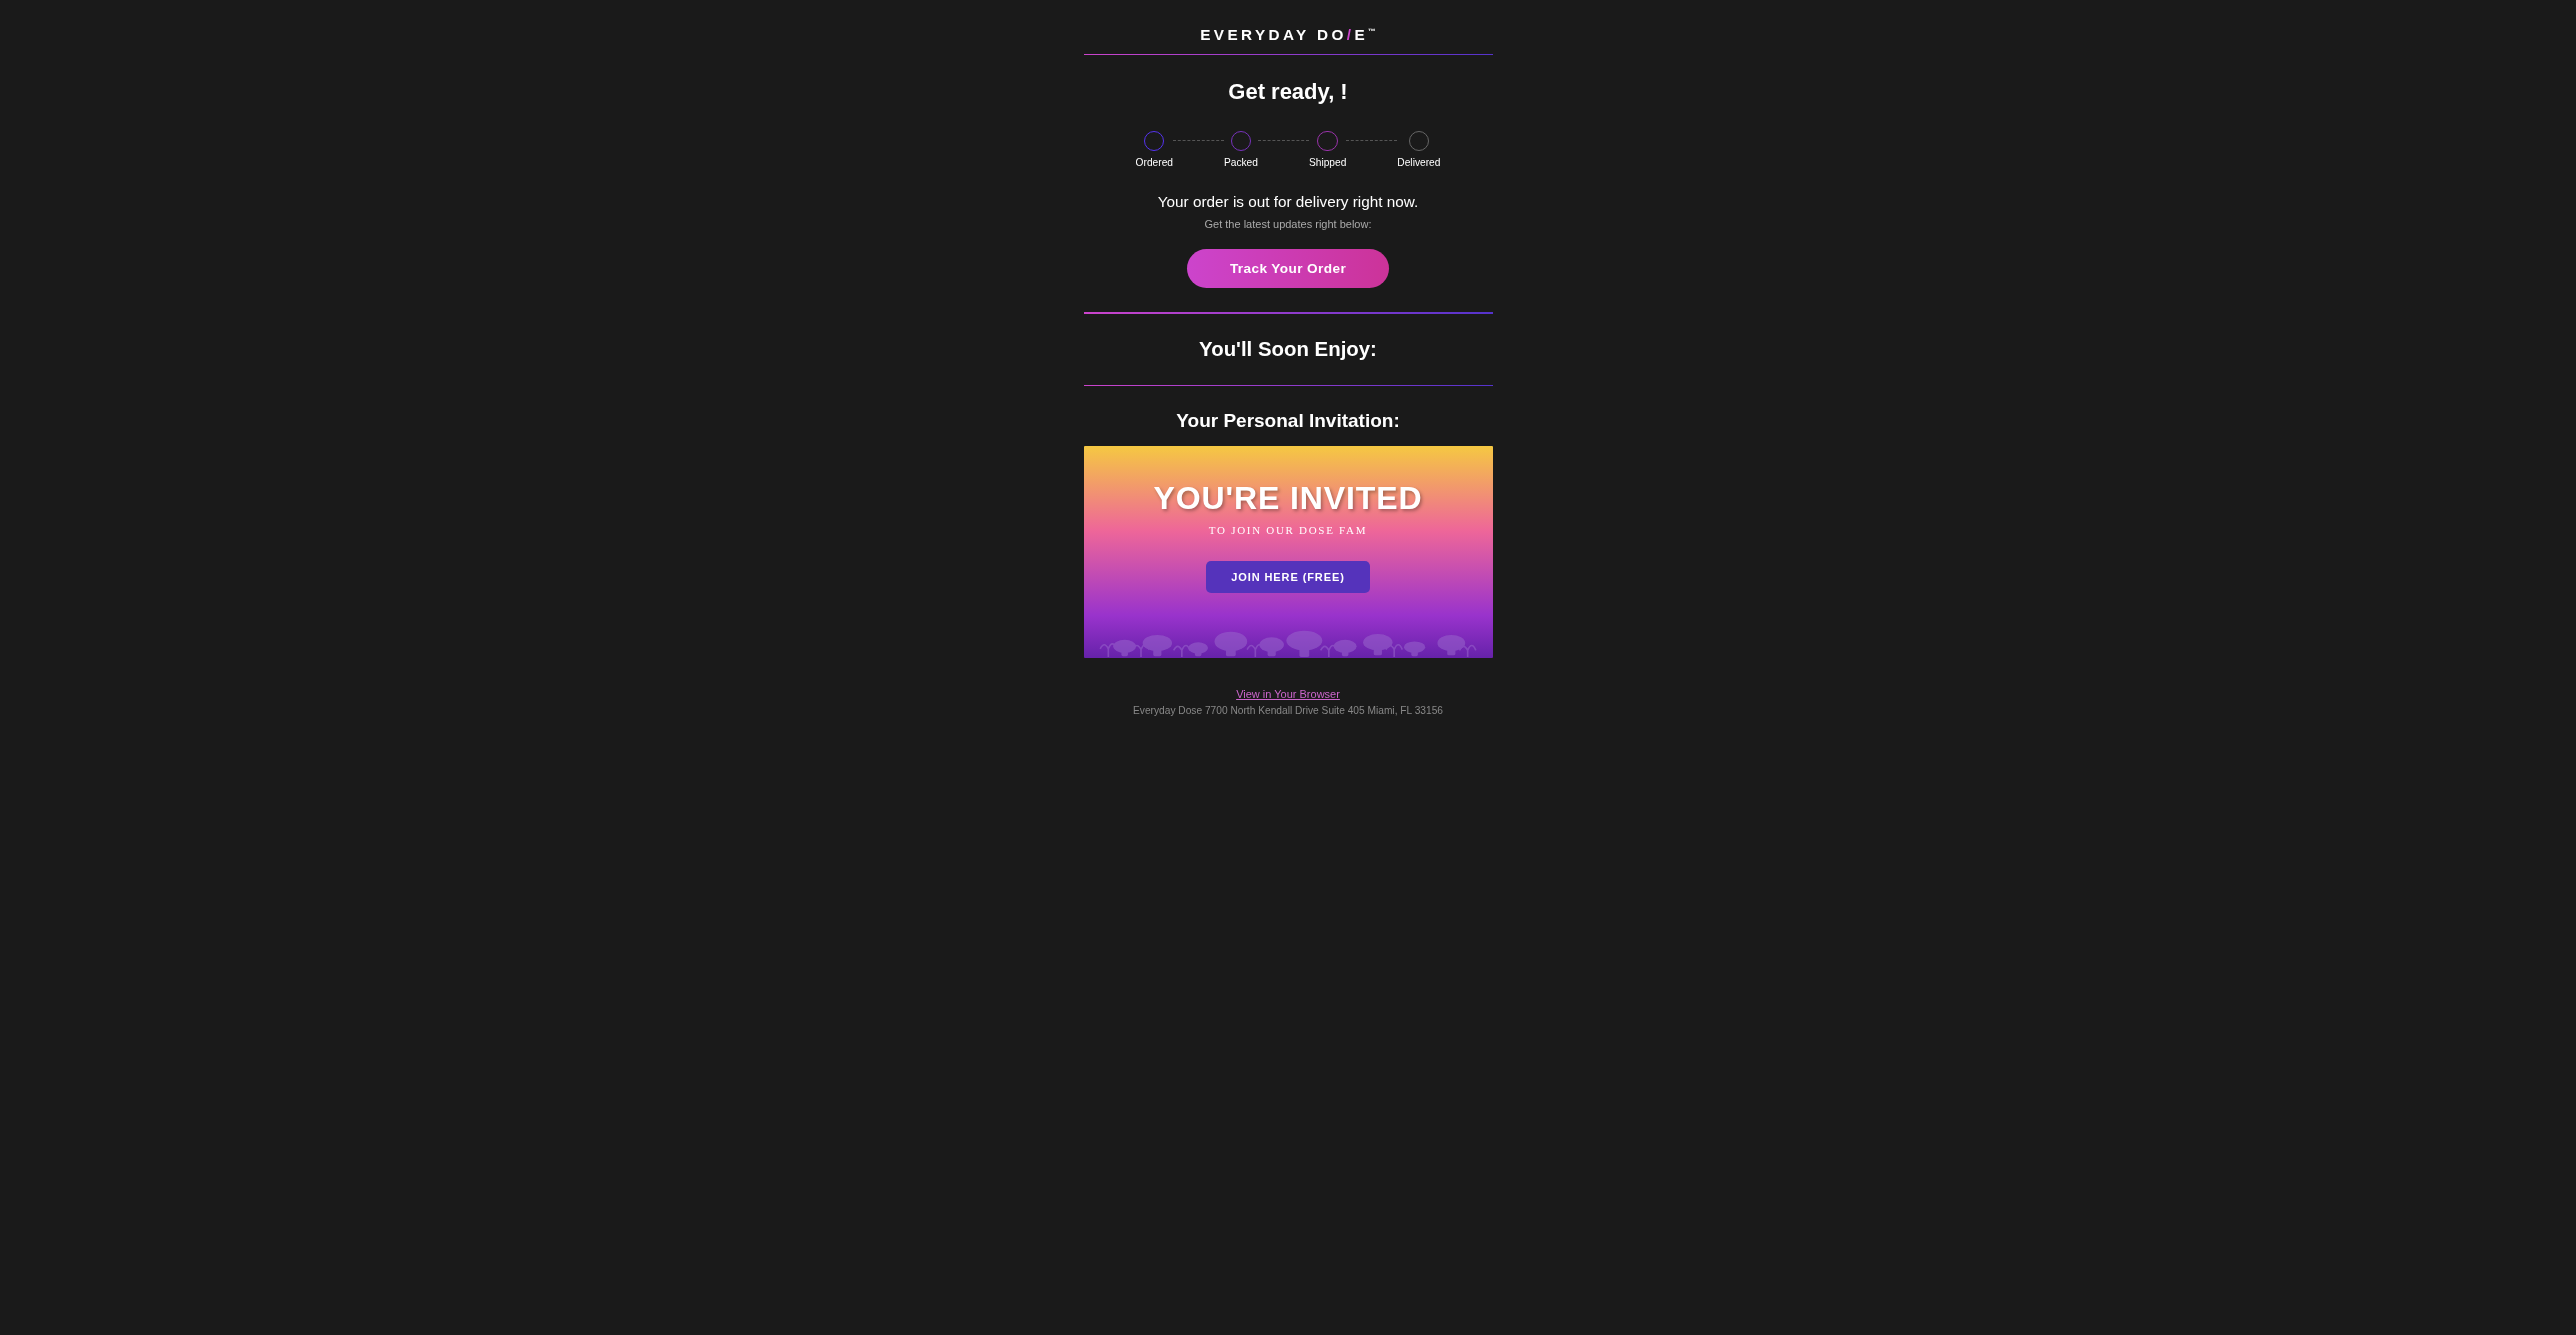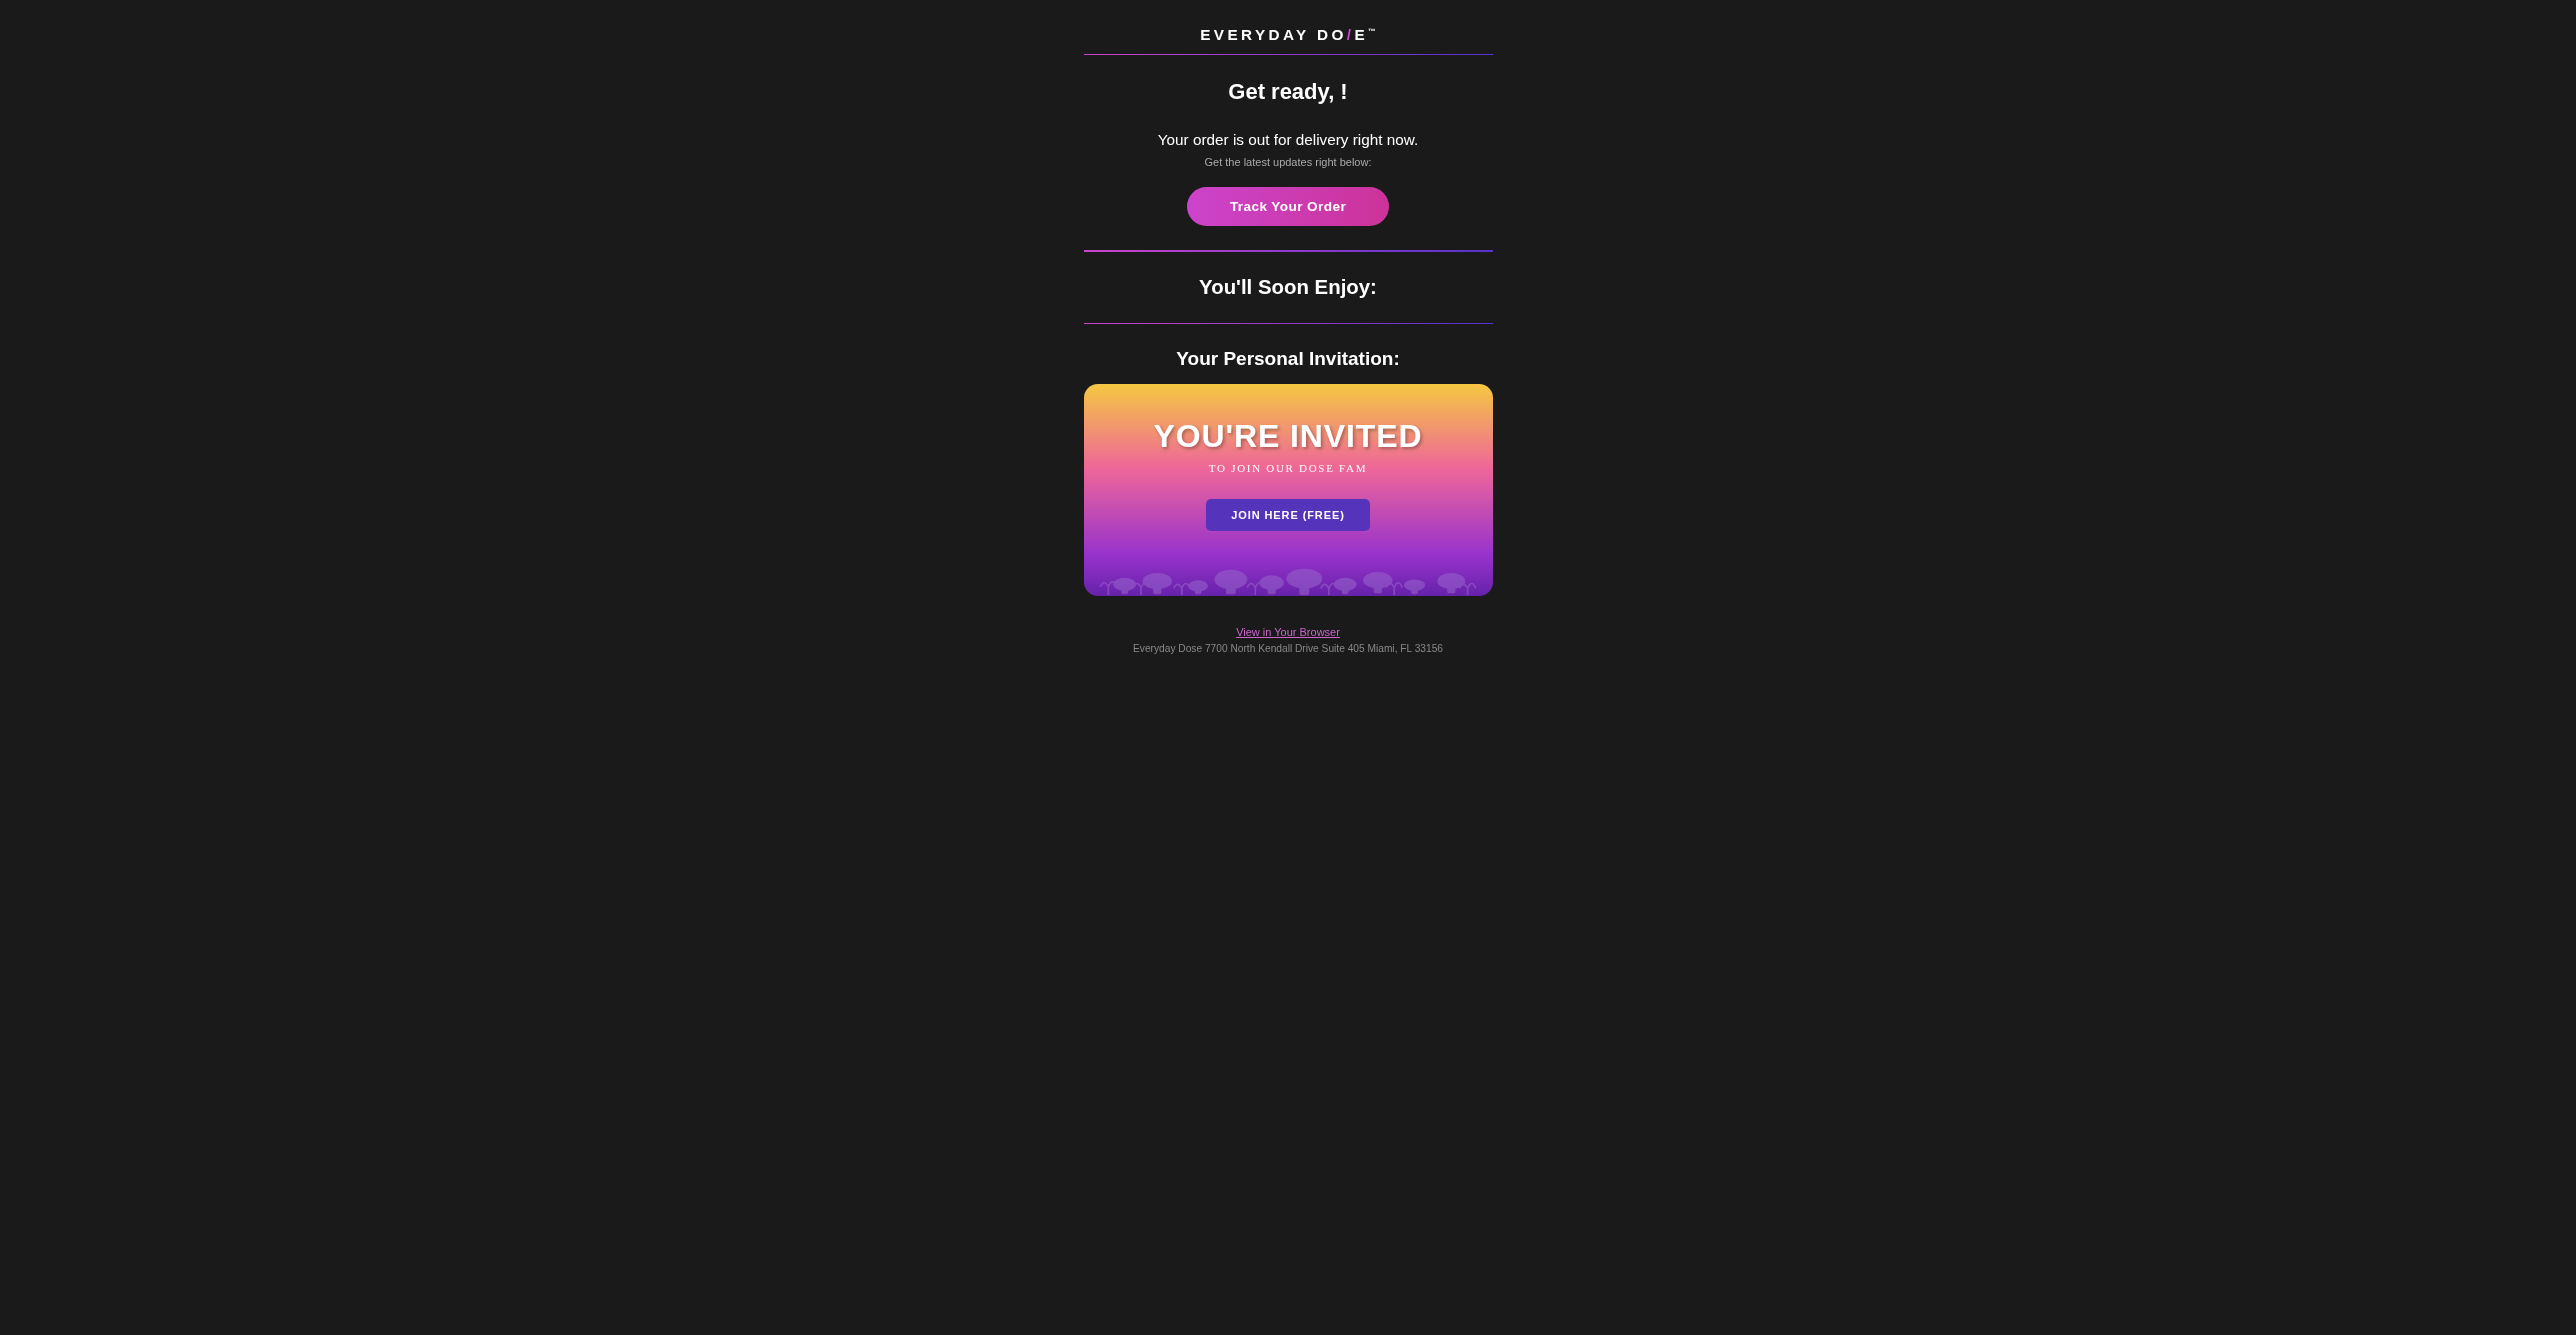--- a/index.html
+++ b/index.html
@@ -166,21 +166,21 @@
 
     .invitation-heading {
       font-size: 19px;
       font-weight: bold;
       color: #ffffff;
       margin-bottom: 13.6px;
     }
 
     .invitation-banner {
       width: 100%;
-      border-radius: 14px;
+      border-radius: 1px;
       overflow: hidden;
       position: relative;
       background: linear-gradient(to bottom, #f5c842 0%, #ee6699 40%, #9933cc 80%, #6622aa 100%);
       padding: 34px 17px 51px;
       display: flex;
       flex-direction: column;
       align-items: center;
       margin-bottom: 17px;
     }
 
@@ -252,20 +252,49 @@
 <div class="email-container">
 
   <div class="logo">
     <span>EVERYDAY DO<span class="slash">/</span>E</span><sup>™</sup>
   </div>
 
   <div class="divider-gradient"></div>
 
   <h1 class="heading">Get ready, !</h1>
 
+  <div class="progress-tracker">
+
+    <div class="progress-step">
+      <div class="step-circle ordered"></div>
+      <span class="step-label">Ordered</span>
+    </div>
+
+    <div class="step-connector"></div>
+
+    <div class="progress-step">
+      <div class="step-circle packed"></div>
+      <span class="step-label">Packed</span>
+    </div>
+
+    <div class="step-connector"></div>
+
+    <div class="progress-step">
+      <div class="step-circle shipped"></div>
+      <span class="step-label">Shipped</span>
+    </div>
+
+    <div class="step-connector"></div>
+
+    <div class="progress-step">
+      <div class="step-circle delivered"></div>
+      <span class="step-label">Delivered</span>
+    </div>
+
+  </div>
 
   <p class="order-status-text">Your order is out for delivery right now.</p>
   <p class="order-status-sub">Get the latest updates right below:</p>
 
   <button class="track-button">Track Your Order</button>
 
   <div class="divider-gradient"></div>
 
   <div class="enjoy-section">
     <h2 class="enjoy-heading">You'll Soon Enjoy:</h2>

